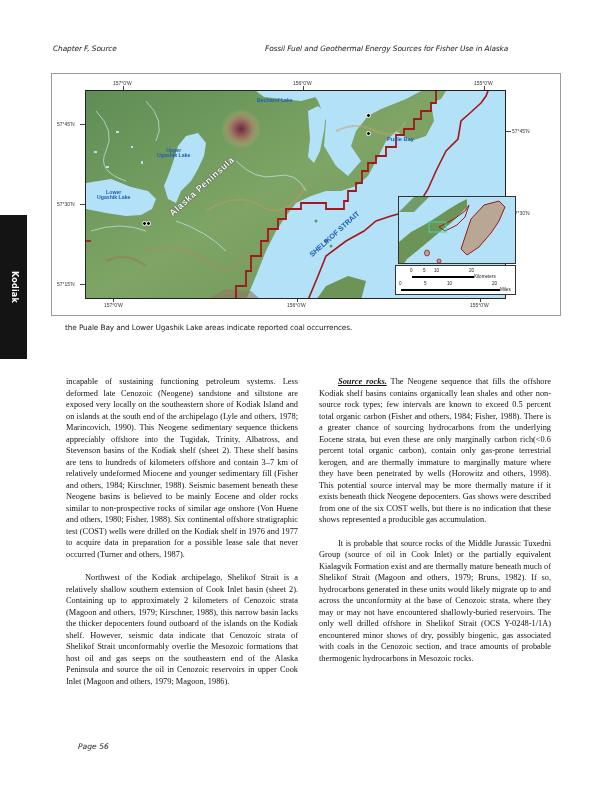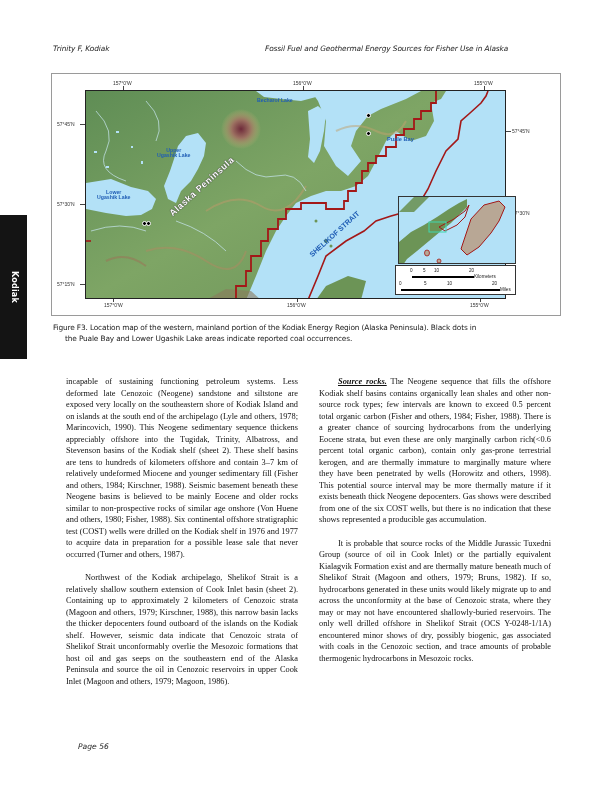--- a/index.html
+++ b/index.html
@@ -96,21 +96,21 @@
 
     .page-number {
       position: absolute; left: 54px; top: 742px;
       font-family: "DejaVu Sans", sans-serif; font-style: italic; font-size: 7.6px; color: #222; padding-left: 24px;
     }
   </style>
 </head>
 <body>
 
 <div class="running-head">
-  <span class="left">Trinity F, Kodiak</span>
+  <span class="left">Chapter F, Source</span>
   <span class="right">Fossil Fuel and Geothermal Energy Sources for Fisher Use in Alaska</span>
 </div>
 
 <div class="side-tab">
   <span>Kodiak</span>
 </div>
 
 <div class="figure-frame"></div>
 
 <span class="tick-label" style="left:113px;top:80px;">157°0'W</span>
@@ -243,21 +243,20 @@
   <span class="scale-num" style="left:3px;top:15px;">0</span>
   <span class="scale-num" style="left:28px;top:15px;">5</span>
   <span class="scale-num" style="left:51px;top:15px;">10</span>
   <span class="scale-num" style="left:96px;top:15px;">20</span>
   <span class="scale-num" style="left:104px;top:21px;">Miles</span>
   <div class="scale-bar" style="left:5px;top:23px;width:99px;"></div>
   <div class="scale-seg" style="left:30px;top:23px;width:24px;"></div>
 </div>
 
 <div class="caption">
-  <div>Figure F3. Location map of the western, mainland portion of the Kodiak Energy Region (Alaska Peninsula). Black dots in</div>
   <div class="line2">the Puale Bay and Lower Ugashik Lake areas indicate reported coal occurrences.</div>
 </div>
 
 <div class="col left">
   <p>incapable of sustaining functioning petroleum systems. Less deformed late Cenozoic (Neogene) sandstone and siltstone are exposed very locally on the southeastern shore of Kodiak Island and on islands at the south end of the archipelago (Lyle and others, 1978; Marincovich, 1990). This Neogene sedimentary sequence thickens appreciably offshore into the Tugidak, Trinity, Albatross, and Stevenson basins of the Kodiak shelf (sheet 2). These shelf basins are tens to hundreds of kilometers offshore and contain 3–7 km of relatively undeformed Miocene and younger sedimentary fill (Fisher and others, 1984; Kirschner, 1988). Seismic basement beneath these Neogene basins is believed to be mainly Eocene and older rocks similar to non-prospective rocks of similar age onshore (Von Huene and others, 1980; Fisher, 1988). Six continental offshore stratigraphic test (COST) wells were drilled on the Kodiak shelf in 1976 and 1977 to acquire data in preparation for a possible lease sale that never occurred (Turner and others, 1987).</p>
   <p class="indent">Northwest of the Kodiak archipelago, Shelikof Strait is a relatively shallow southern extension of Cook Inlet basin (sheet 2). Containing up to approximately 2 kilometers of Cenozoic strata (Magoon and others, 1979; Kirschner, 1988), this narrow basin lacks the thicker depocenters found outboard of the islands on the Kodiak shelf. However, seismic data indicate that Cenozoic strata of Shelikof Strait unconformably overlie the Mesozoic formations that host oil and gas seeps on the southeastern end of the Alaska Peninsula and source the oil in Cenozoic reservoirs in upper Cook Inlet (Magoon and others, 1979; Magoon, 1986).</p>
 </div>
 
 <div class="col right">
   <p class="indent"><span class="run-in">Source rocks.</span><span> The Neogene sequence that fills the offshore Kodiak shelf basins contains organically lean shales and other non-source rock types; few intervals are known to exceed 0.5 percent total organic carbon (Fisher and others, 1984; Fisher, 1988). There is a greater chance of sourcing hydrocarbons from the underlying Eocene strata, but even these are only marginally carbon rich(&lt;0.6 percent total organic carbon), contain only gas-prone terrestrial kerogen, and are thermally immature to marginally mature where they have been penetrated by wells (Horowitz and others, 1998). This potential source interval may be more thermally mature if it exists beneath thick Neogene depocenters. Gas shows were described from one of the six COST wells, but there is no indication that these shows represented a producible gas accumulation.</span></p>

